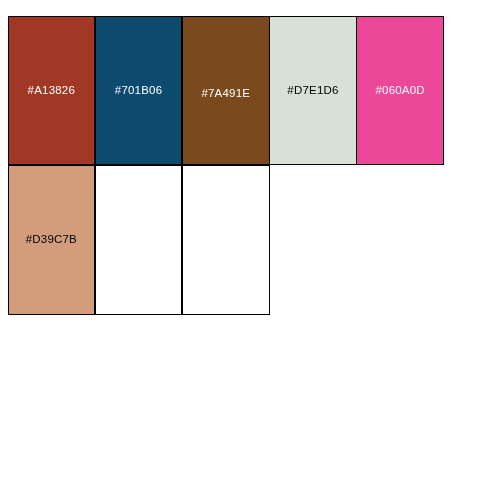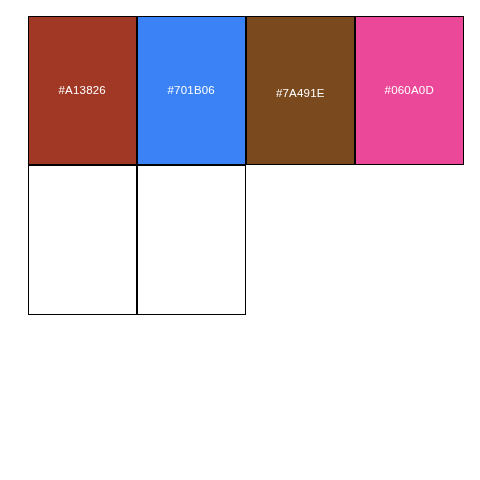--- a/index.html
+++ b/index.html
@@ -16,26 +16,26 @@
     -webkit-font-smoothing: antialiased;
   }
   #canvas {
     position: relative;
     width: 480px;
     height: 480px;
     background: #ffffff;
   }
   #palette-grid {
     position: absolute;
-    left: 28px;
+    left: 8px;
     top: 16px;
     width: 436px;
     height: 448px;
     display: grid;
-    grid-template-columns: repeat(4, 1fr);
+    grid-template-columns: repeat(5, 1fr);
     grid-template-rows: repeat(3, 1fr);
     box-sizing: border-box;
   }
   .swatch {
     position: relative;
     box-sizing: border-box;
     border: 1px solid #000000;
     margin: -0.5px 0 0 -0.5px;
     display: flex;
     align-items: center;
@@ -53,34 +53,40 @@
 </head>
 <body>
 
 <div id="canvas" style="background-color: rgb(255, 255, 255);">
   <div id="palette-grid" style="border-color: rgb(0, 0, 0);">
 
     <div class="swatch" style="background-color: rgb(161, 56, 38);">
       <span class="swatch-label" style="color: rgb(255, 255, 255);">#A13826</span>
     </div>
 
-    <div class="swatch" style="background-color: #3b82f6;">
+    <div class="swatch" style="background-color: #0c4a6e;">
       <span class="swatch-label" style="color: rgb(255, 255, 255);">#701B06</span>
     </div>
 
 
     <div class="swatch" style="background-color: rgb(122, 73, 30);">
       <span class="swatch-label" style="color: rgb(255, 255, 255); margin-top: 6px;">#7A491E</span>
     </div>
 
+    <div class="swatch" style="background-color: rgb(215, 225, 214);">
+      <span class="swatch-label" style="color: rgb(0, 0, 0);">#D7E1D6</span>
+    </div>
 
     <div class="swatch" style="background-color: #ec4899;">
       <span class="swatch-label" style="color: rgb(255, 255, 255);">#060A0D</span>
     </div>
 
+    <div class="swatch" style="background-color: rgb(211, 156, 123);">
+      <span class="swatch-label" style="color: rgb(0, 0, 0);">#D39C7B</span>
+    </div>
 
     <div class="swatch empty" style="background-color: rgb(255, 255, 255);">
       
     </div>
 
     <div class="swatch empty" style="background-color: rgb(255, 255, 255);">
       
     </div>
 
   </div>

